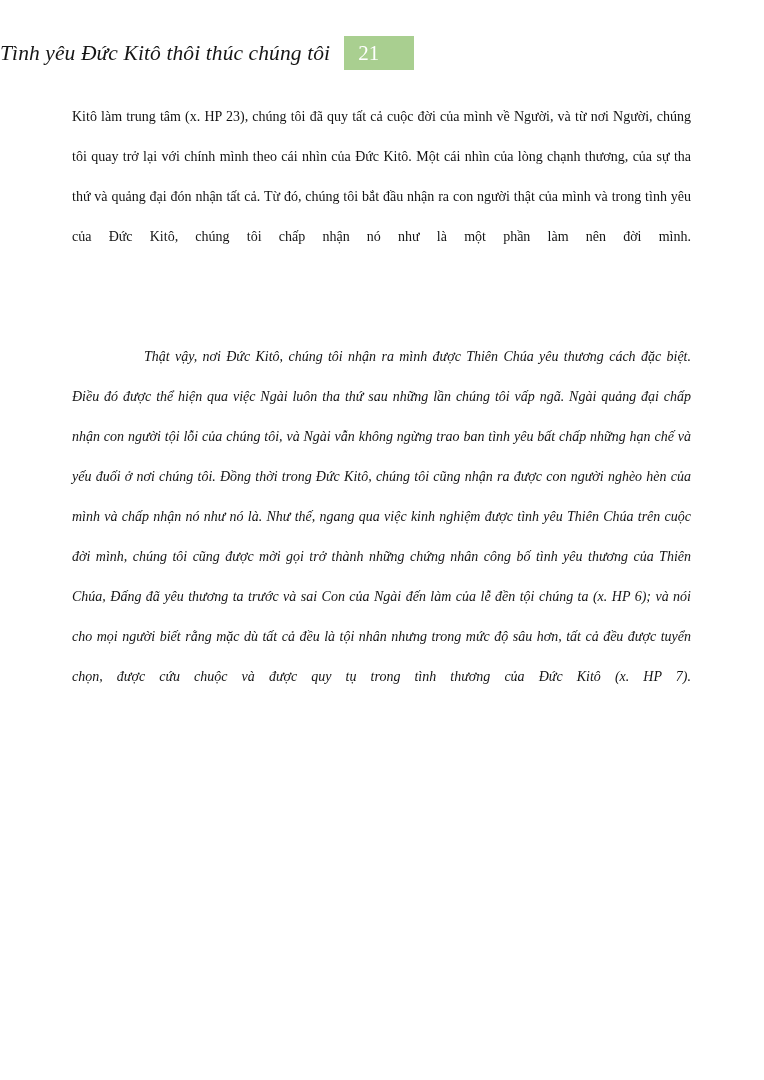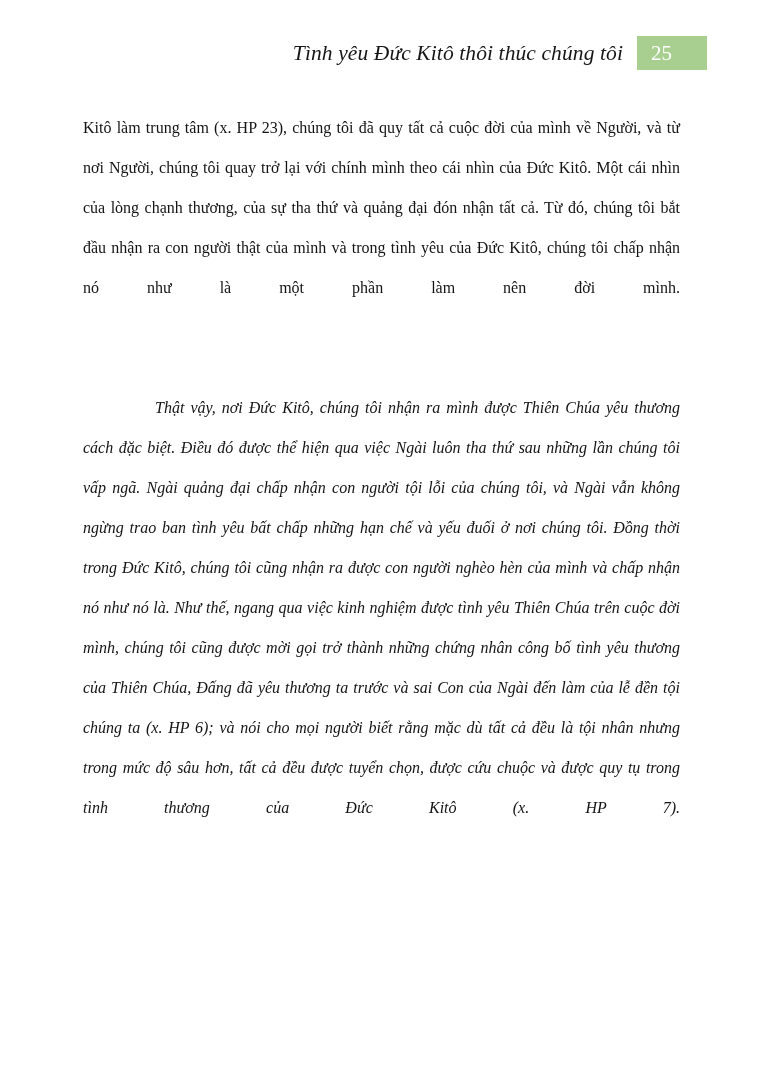--- a/index.html
+++ b/index.html
@@ -21,25 +21,24 @@
     height: 1080px;
     background: #ffffff;
     box-sizing: border-box;
   }
 
   
   .running-header {
     position: absolute;
     top: 36px;
     left: 0;
-    width: 707px;
+    width: 649px;
     height: 34px;
     display: flex;
     align-items: stretch;
-    justify-content: flex-end;
   }
   .header-title {
     font-family: "Liberation Serif", "DejaVu Serif", serif;
     font-style: italic;
     font-size: 21.5px;
     line-height: 34px;
     letter-spacing: 0.1px;
     color: #161616;
     white-space: nowrap;
     padding-right: 14px;
@@ -63,24 +62,24 @@
   }
 
   
   .body-text {
     position: absolute;
     top: 96px;
     left: 71px;
     width: 621px;
   }
   .para {
-    margin: 12px;
+    margin: 1px;
     text-align: justify;
     text-justify: inter-word;
-    font-size: 16px;
+    font-size: 14px;
     line-height: 40px;
     color: #131313;
     hyphens: none;
     word-spacing: 0.02em;
   }
   .para + .para {
     margin-top: 40px;
   }
   .para.indent {
     text-indent: 72px;
@@ -94,21 +93,21 @@
   }
 </style>
 </head>
 <body>
 
 <div class="page">
 
   <div class="running-header">
     <div class="header-title">Tình yêu Đức Kitô thôi thúc chúng tôi</div>
     <div class="page-number-badge">
-      <span class="num">25</span>
+      <span class="num">21</span>
     </div>
   </div>
 
   <div class="body-text">
     <p class="para">Kitô làm trung tâm (x. HP 23), chúng tôi đã quy tất cả cuộc đời của mình về Người, và từ nơi Người, chúng tôi quay trở lại với chính mình theo cái nhìn của Đức Kitô. Một cái nhìn của lòng chạnh thương, của sự tha thứ và quảng đại đón nhận tất cả. Từ đó, chúng tôi bắt đầu nhận ra con người thật của mình và trong tình yêu của Đức Kitô, chúng tôi chấp nhận nó như là một phần làm nên đời mình.</p>
     <p class="para indent">Thật vậy, nơi Đức Kitô, chúng tôi nhận ra mình được Thiên Chúa yêu thương cách đặc biệt. Điều đó được thể hiện qua việc Ngài luôn tha thứ sau những lần chúng tôi vấp ngã. Ngài quảng đại chấp nhận con người tội lỗi của chúng tôi, và Ngài vẫn không ngừng trao ban tình yêu bất chấp những hạn chế và yếu đuối ở nơi chúng tôi. Đồng thời trong Đức Kitô, chúng tôi cũng nhận ra được con người nghèo hèn của mình và chấp nhận nó như nó là. Như thế, ngang qua việc kinh nghiệm được tình yêu Thiên Chúa trên cuộc đời mình, chúng tôi cũng được mời gọi trở thành những chứng nhân công bố tình yêu thương của Thiên Chúa, Đấng đã yêu thương ta trước và sai Con của Ngài đến làm của lễ đền tội chúng ta (x. HP 6); và nói cho mọi người biết rằng mặc dù tất cả đều là tội nhân nhưng trong mức độ sâu hơn, tất cả đều được tuyển chọn, được cứu chuộc và được quy tụ trong tình thương của Đức Kitô (x. HP 7).</p>
   </div>
 
 </div>
 

